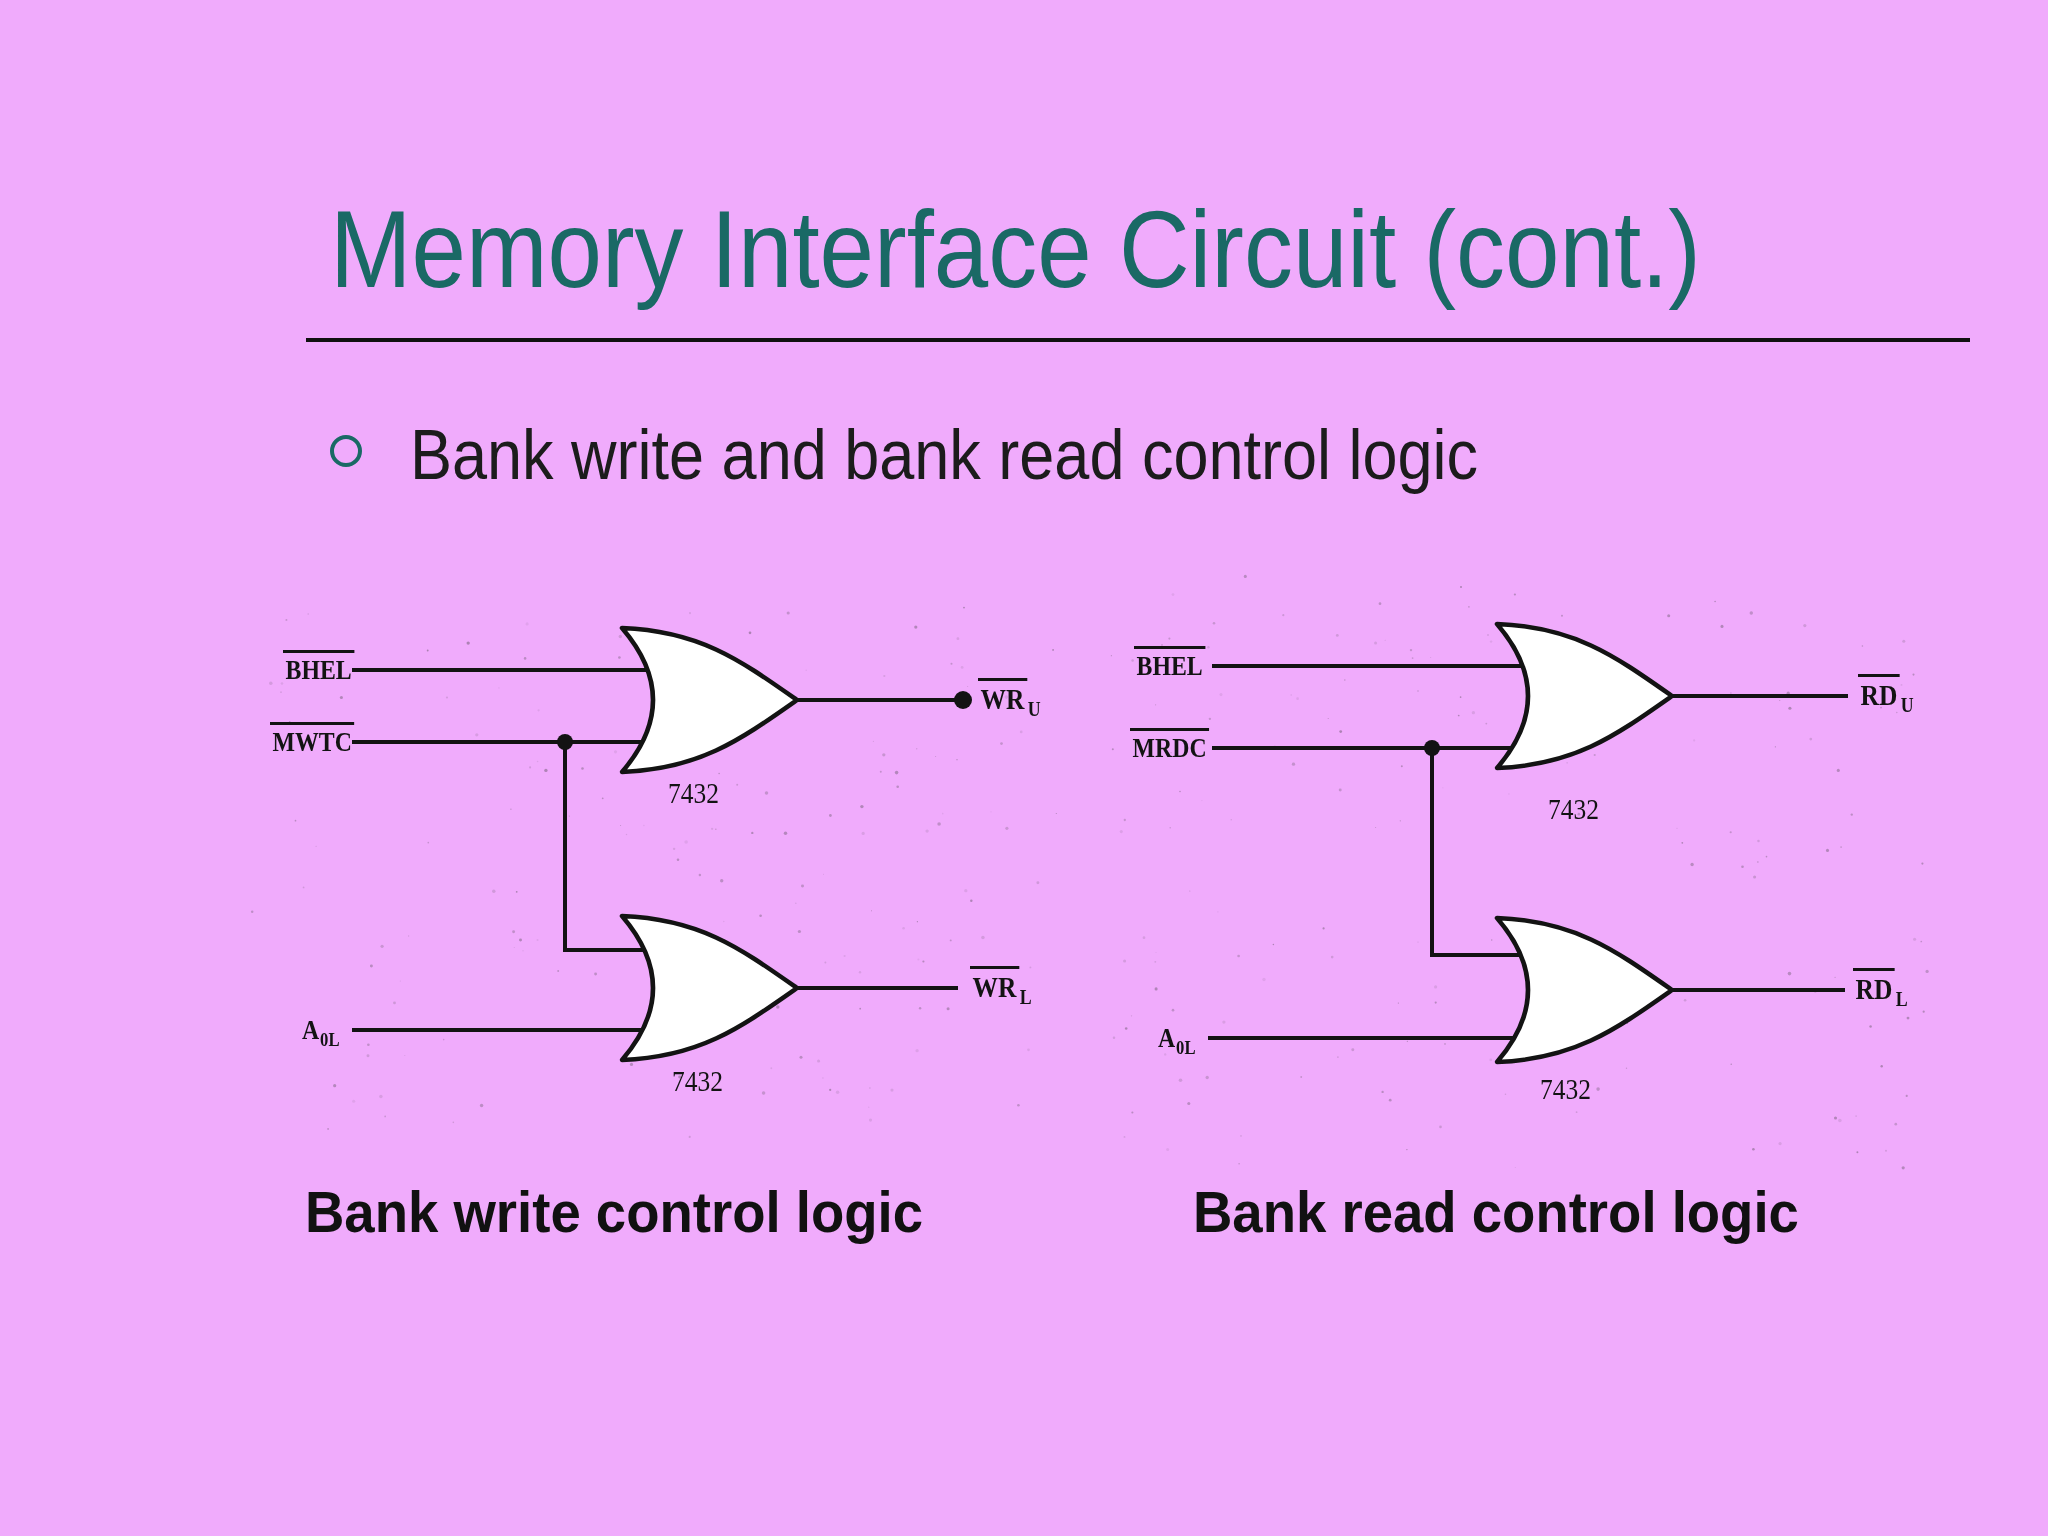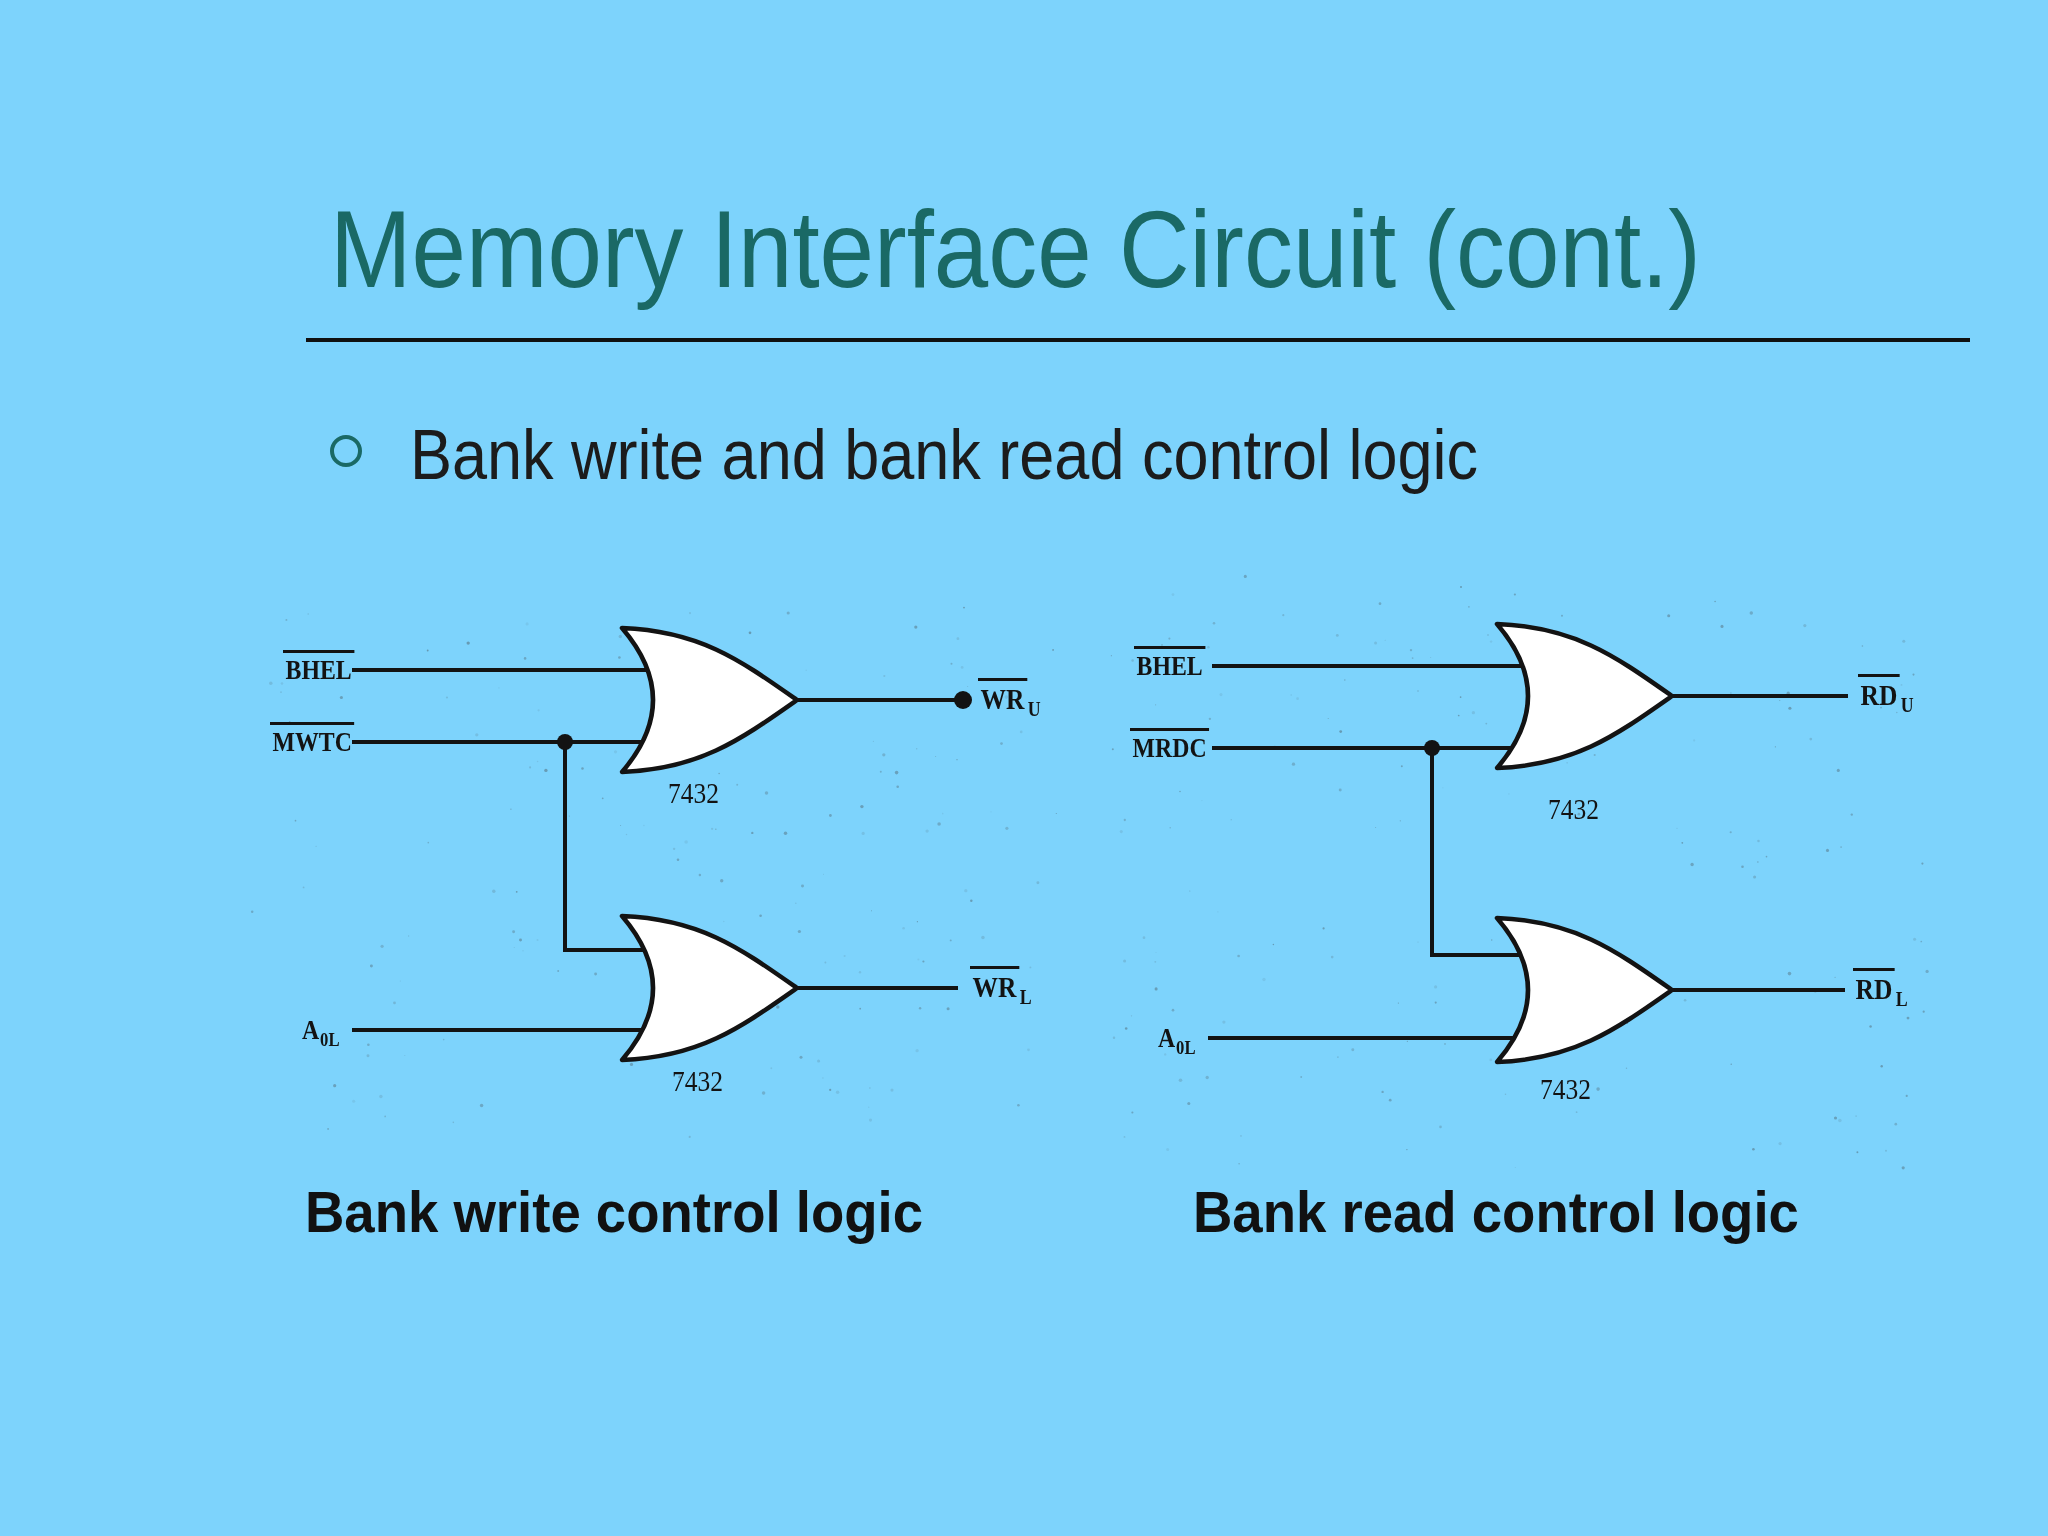--- a/index.html
+++ b/index.html
@@ -1,16 +1,16 @@
 <!DOCTYPE html>
 <html><head>
 <meta charset="utf-8">
 <style>
   html,body{margin:0;padding:0;background:#ffffff;}
-  #slide{position:relative;width:2048px;height:1536px;background:#7dd3fc;overflow:hidden;
+  #slide{position:relative;width:2048px;height:1536px;background:#f0abfc;overflow:hidden;
          font-family:"Liberation Sans",sans-serif;}
   .abs{position:absolute;}
   #title{left:330px;top:194px;font-size:110px;line-height:1;color:#1a6965;
          transform:scaleX(.89);transform-origin:0 0;white-space:nowrap;font-weight:400;}
   #hrule{left:306px;top:338px;width:1664px;height:4px;background:#101010;}
   #bullet-ring{left:330px;top:435px;width:24px;height:24px;border:4px solid #1a6965;border-radius:50%;}
   #bullet-text{left:410px;top:419px;font-size:70px;line-height:1.05;color:#1c1c1c;
          transform:scaleX(.90);transform-origin:0 0;white-space:nowrap;}
   #circuit-svg{left:0;top:0;}
   .sig{position:absolute;font-family:"Liberation Serif",serif;font-weight:700;font-size:28px;

